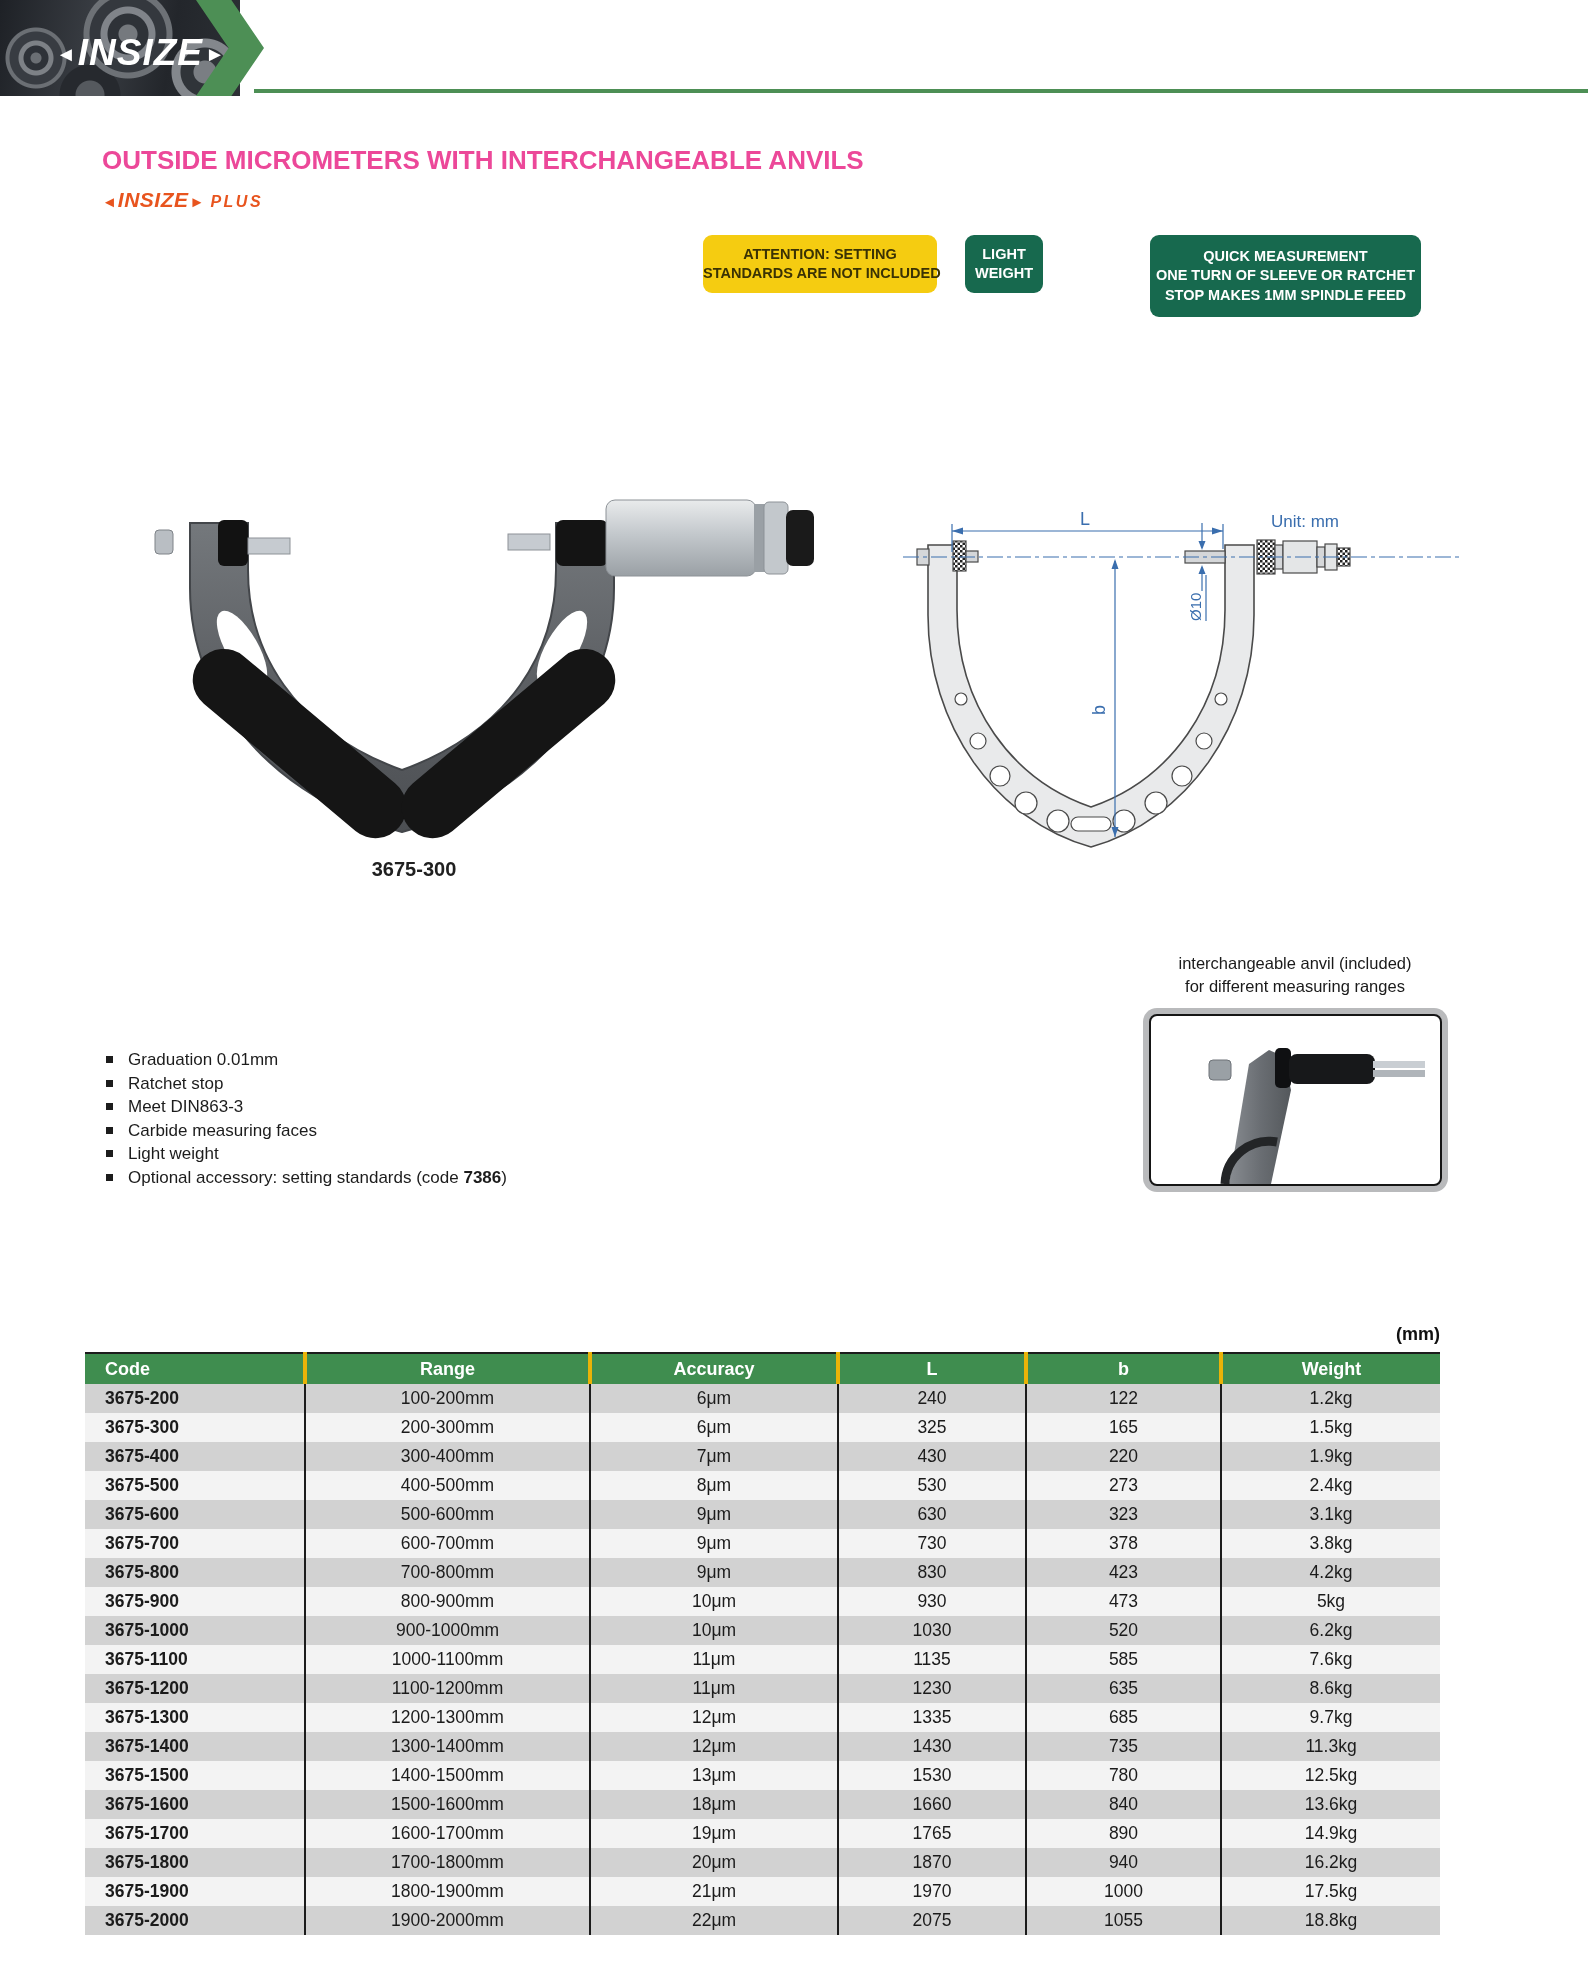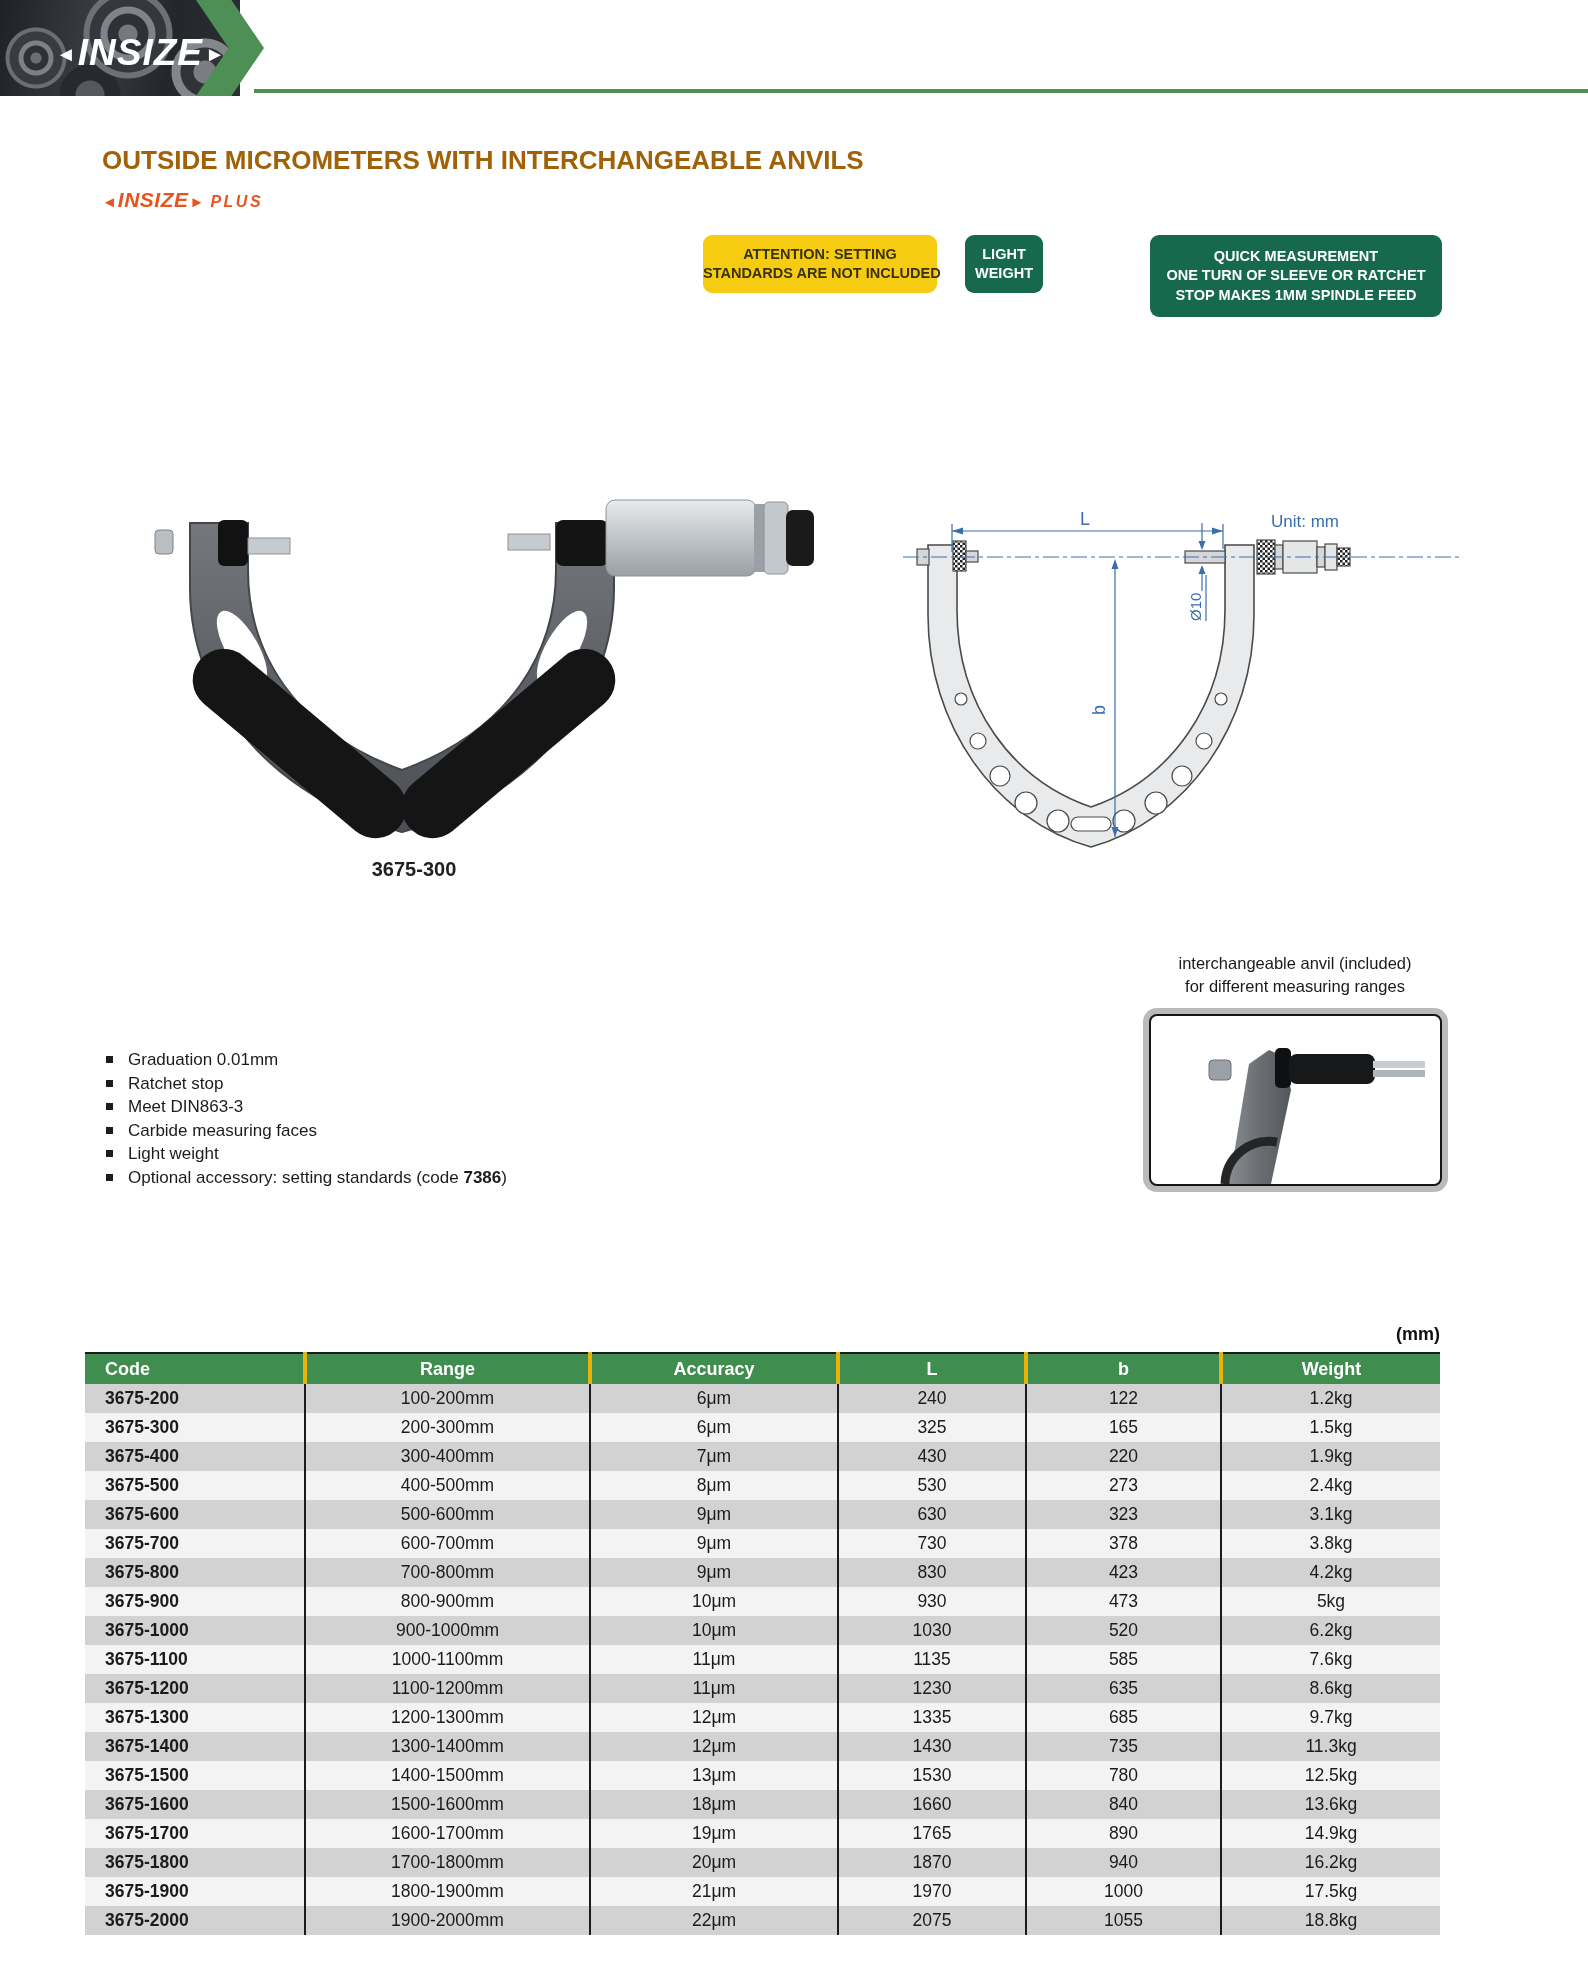--- a/index.html
+++ b/index.html
@@ -15,36 +15,36 @@
     linear-gradient(100deg,#1e2126 0%,#3a3e44 40%,#23262b 70%,#2c3035 100%);}
   .hdr-chevron{position:absolute;left:196px;top:0;width:68px;height:96px;background:#4d8f55;
     clip-path:polygon(0 0,52% 0,100% 50%,52% 100%,0 100%,48% 50%);}
   .hdr-line{position:absolute;left:254px;top:89px;width:1334px;height:4px;background:#4d8f55;}
   .hdr-logo{position:absolute;left:56px;top:32px;display:flex;align-items:center;gap:2px;
     color:#fff;font-style:italic;font-weight:bold;}
   .hdr-logo .ltxt{font-size:37px;letter-spacing:1px;}
   .hdr-logo .arr{font-size:20px;transform:translateY(1px);}
 
   
-  .title{position:absolute;left:102px;top:145px;font-size:26px;font-weight:bold;color:#a16207;letter-spacing:0;}
+  .title{position:absolute;left:102px;top:145px;font-size:26px;font-weight:bold;color:#ec4899;letter-spacing:0;}
   .plus-logo{position:absolute;left:102px;top:188px;display:flex;align-items:baseline;gap:1px;
     color:#e8541e;font-style:italic;font-weight:bold;}
   .plus-logo .arr{font-size:15px;}
   .plus-logo .ltxt{font-size:21px;letter-spacing:.5px;}
   .plus-word{font-size:16px;letter-spacing:2.5px;margin-left:5px;}
 
   
   .badge{position:absolute;border-radius:9px;display:flex;flex-direction:column;justify-content:center;
     text-align:center;font-weight:bold;}
   .badge div{white-space:nowrap;}
   .badge-yellow{left:703px;top:235px;width:234px;height:58px;background:#f5cc11;color:#3a3204;
     font-size:14.5px;line-height:19px;}
   .badge-green1{left:965px;top:235px;width:78px;height:58px;background:#17694e;color:#fff;
     font-size:14.5px;line-height:19px;}
-  .badge-green2{left:1150px;top:235px;width:292px;height:82px;background:#17694e;color:#fff;
+  .badge-green2{left:1150px;top:235px;width:271px;height:82px;background:#17694e;color:#fff;
     font-size:14.5px;line-height:19.5px;}
 
   
   .photo-svg{position:absolute;left:130px;top:398px;}
   .model{position:absolute;left:309px;top:858px;width:210px;text-align:center;
     font-weight:bold;font-size:20px;color:#202020;}
   .diagram-svg{position:absolute;left:895px;top:425px;}
   .dim-text{fill:#3a6eae;font-family:"Liberation Sans","DejaVu Sans",sans-serif;}
 
   

